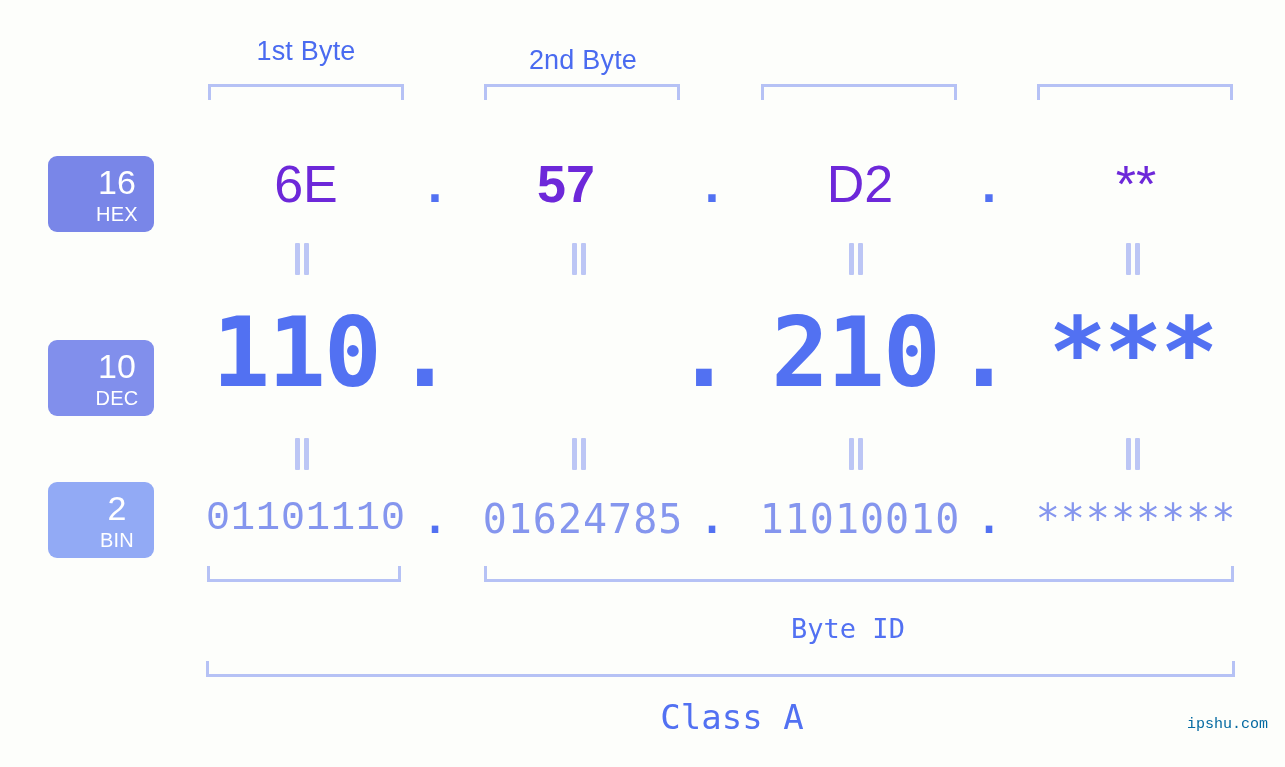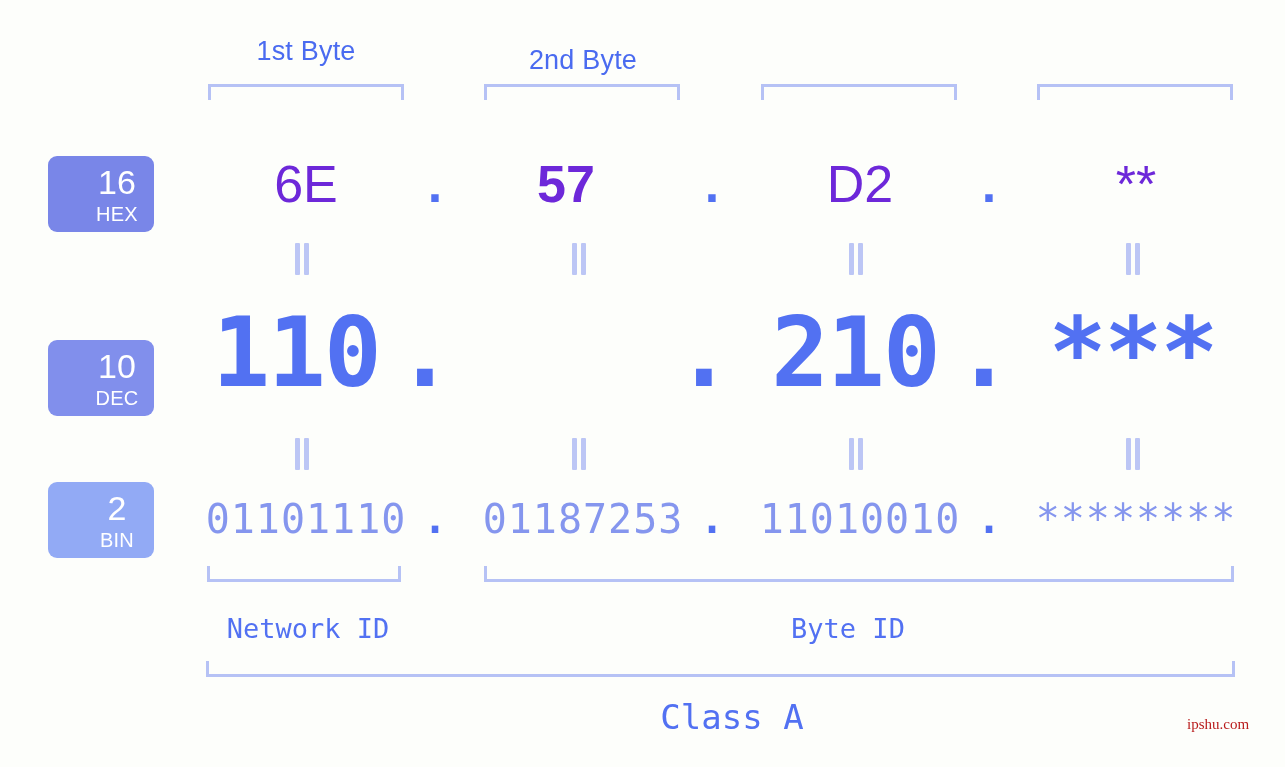--- a/index.html
+++ b/index.html
@@ -127,23 +127,23 @@
     position:absolute;
     font-family:"DejaVu Sans Mono", monospace;
     font-size:34px;
     color:#5271F2;
     text-align:center;
     white-space:nowrap;
   }
 
   .watermark{
     position:absolute;
-    font-family:Liberation Serif, serif;
+    font-family:Liberation Mono, monospace;
     font-size:15px;
-    color:#b91c1c;
+    color:#0369a1;
     white-space:nowrap;
   }
 </style>
 </head>
 <body>
 
 <div id="stage">
 
   <div class="byte-label abs" style="left:186px;top:36px;width:240px;">1st Byte</div>
   <div class="byte-label abs" style="left:463px;top:36px;width:240px;margin-top:9px;">2nd Byte</div>
@@ -214,35 +214,34 @@
   </div>
   <div class="eq" style="left:847px;top:438px;">
     <span class="a"></span>
       <span class="b"></span>
   </div>
   <div class="eq" style="left:1124px;top:438px;">
     <span class="a"></span>
       <span class="b"></span>
   </div>
 
-  <div class="cell bin-val" style="left:186px;top:499px;width:240px;">01101110</div>
+  <div class="cell bin-val" style="left:186px;top:499px;width:240px;font-family:Liberation Mono, monospace;">01101110</div>
   <div class="cell bin-dot" style="left:406px;top:499px;width:58px;">.</div>
 
-  <div class="cell bin-val" style="left:463px;top:499px;width:240px;">01187253</div>
+  <div class="cell bin-val" style="left:463px;top:499px;width:240px;">01624785</div>
   <div class="cell bin-dot" style="left:683px;top:499px;width:58px;">.</div>
 
   <div class="cell bin-val" style="left:740px;top:499px;width:240px;">11010010</div>
   <div class="cell bin-dot" style="left:960px;top:499px;width:58px;">.</div>
 
   <div class="cell bin-val" style="left:1016px;top:499px;width:240px;">********</div>
 
   <div class="brk brk-bottom" style="left:207px;top:566px;width:194px;"></div>
   <div class="brk brk-bottom" style="left:484px;top:566px;width:750px;"></div>
 
-  <div class="section-cap" style="left:188px;top:613px;width:240px;">Network ID</div>
   <div class="section-cap" style="left:728px;top:613px;width:240px;">Byte ID</div>
 
   <div class="brk brk-bottom" style="left:206px;top:661px;width:1029px;"></div>
 
   <div class="class-cap" style="left:612px;top:697px;width:240px;">Class A</div>
 
   <div class="watermark" style="left:1187px;top:716px;">ipshu.com</div>
 
 </div>
 

